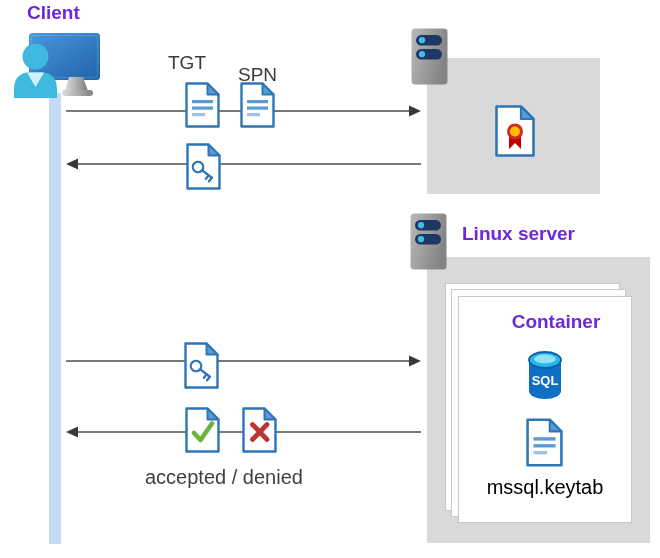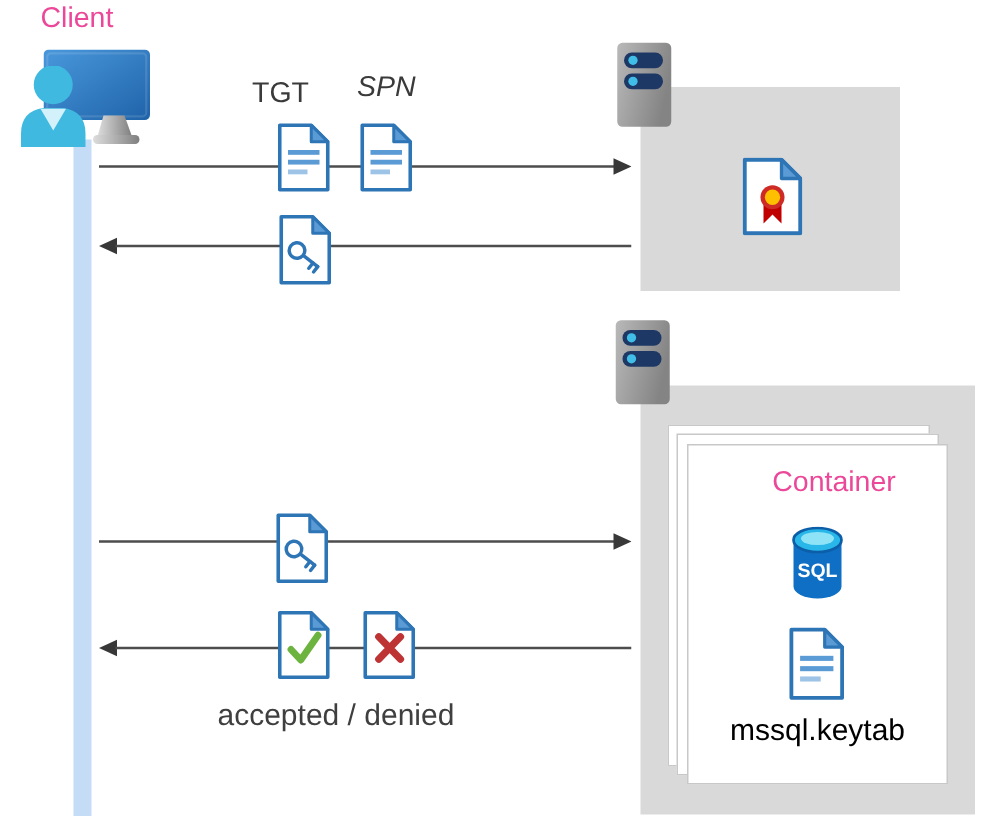--- a/index.html
+++ b/index.html
@@ -1,21 +1,21 @@
 <!DOCTYPE html>
 <html><head>
 <meta charset="utf-8">
 <style>
   html,body{margin:0;padding:0;background:#ffffff;}
   .canvas{
     position:relative;width:660px;height:558px;background:#ffffff;
     font-family:"Liberation Sans",sans-serif;overflow:hidden;
   }
   .abs{position:absolute;}
-  .heading{font-weight:400;color:#ec4899;font-size:19px;line-height:1.15;}
+  .heading{font-weight:700;color:#6d28d9;font-size:19px;line-height:1.15;}
   .sublabel{color:#3a3a3a;font-size:19px;}
   .gray-box{background:#d9d9d9;}
   .lifeline{background:#c5dcf6;}
   .card{background:#ffffff;border:1px solid #c8c8c8;box-sizing:border-box;}
   .center{text-align:center;}
   .keytab-label{font-size:20px;color:#000000;}
   .accepted-label{font-size:20px;color:#3f3f3f;}
   .dc-label{width:120px;line-height:29px;}
   svg{display:block;}
 </style>
@@ -85,20 +85,21 @@
           <stop offset="1" stop-color="#848484"></stop>
       </linearGradient>
     </defs>
     <rect x="0.5" y="0.5" width="36" height="56" rx="3.5" fill="url(#srvG2)"></rect>
     <rect x="5" y="7" width="26" height="10.5" rx="5.2" fill="#1E3865"></rect>
     <circle cx="11" cy="12.2" r="3.1" fill="#41BEE8"></circle>
     <rect x="5" y="21" width="26" height="10.5" rx="5.2" fill="#1E3865"></rect>
     <circle cx="11" cy="26.2" r="3.1" fill="#41BEE8"></circle>
   </svg>
 
+  <div class="abs heading" style="left:462px;top:223px;">Linux server</div>
 
   <div class="abs card" style="left:445px;top:283px;width:175px;height:228px;"></div>
   <div class="abs card" style="left:451px;top:289px;width:175px;height:228px;"></div>
   <div class="abs card" style="left:458px;top:296px;width:174px;height:227px;"></div>
 
   <div class="abs heading center" style="left:458px;top:311px;width:196px;">Container</div>
 
   <svg class="abs" style="left:528px;top:351px;" width="34" height="49" viewBox="0 0 34 49">
     <path d="M1,9 V40 A16,8 0 0 0 33,40 V9 Z" fill="#0E6FC4"></path>
     <ellipse cx="17" cy="9" rx="16" ry="8" fill="#28B7E8" stroke="#0C5EA8" stroke-width="1.8"></ellipse>
@@ -130,21 +131,21 @@
     <line x1="0" y1="7" x2="345" y2="7" stroke="#4D4D4D" stroke-width="1.7"></line>
     <polygon points="343,1.5 355,7 343,12.5" fill="#383838"></polygon>
   </svg>
 
   <svg class="abs" style="left:66px;top:425px;" width="355" height="14">
     <polygon points="12,1.5 0,7 12,12.5" fill="#383838"></polygon>
     <line x1="11" y1="7" x2="355" y2="7" stroke="#4D4D4D" stroke-width="1.7"></line>
   </svg>
 
   <div class="abs sublabel center" style="left:168px;top:52px;width:38px;">TGT</div>
-  <div class="abs sublabel center" style="left:238px;top:48px;width:38px;font-style:italic;">SPN</div>
+  <div class="abs sublabel center" style="left:238px;top:64px;width:38px;">SPN</div>
 
   <svg class="abs" style="left:185px;top:82px;" width="35" height="46" viewBox="0 0 35 46">
     <path d="M1.5,1.5 H22.5 L33.5,12.5 V44.5 H1.5 Z" fill="#ffffff" stroke="#2E75B6" stroke-width="2.4" stroke-linejoin="round"></path>
     <path d="M22.5,1.5 L33.5,12.5 H22.5 Z" fill="#5B9BD5" stroke="#2E75B6" stroke-width="2" stroke-linejoin="round"></path>
     <rect x="7" y="18" width="21" height="3.2" fill="#5B9BD5"></rect>
     <rect x="7" y="24.5" width="21" height="3.2" fill="#5B9BD5"></rect>
     <rect x="7" y="31" width="13" height="3.2" fill="#9DC3E6"></rect>
   </svg>
 
   <svg class="abs" style="left:240px;top:82px;" width="35" height="46" viewBox="0 0 35 46">

